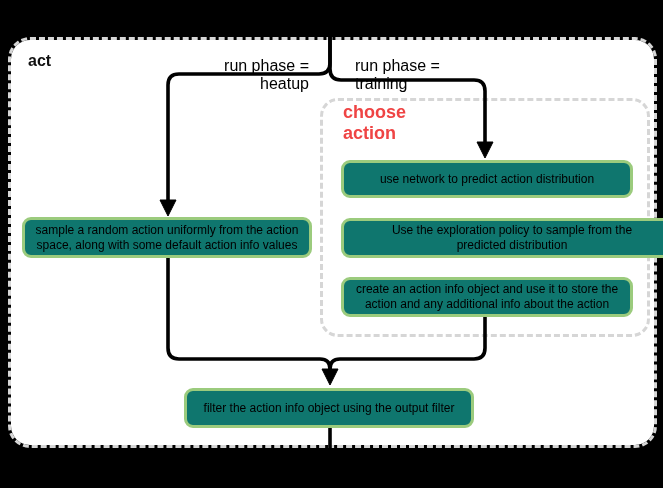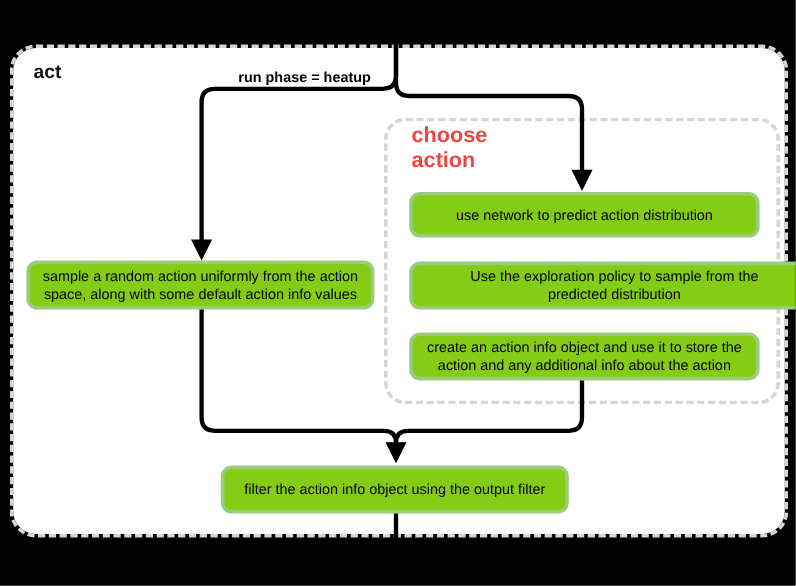--- a/index.html
+++ b/index.html
@@ -31,27 +31,27 @@
     border-radius:18px;
     background:transparent;
   }
   .choose-label{
     position:absolute;left:343px;top:102px;width:110px;
     font-size:18px;font-weight:bold;line-height:21px;color:#ef4444;
     white-space:pre-line;
   }
   .edge-label{
     position:absolute;top:57px;
-    font-size:12px;font-weight:bold;color:#000;
+    font-size:16px;font-weight:normal;color:#000;
   }
   .edge-label.heatup{left:193px;width:116px;text-align:right;}
   .edge-label.training{left:355px;width:120px;text-align:left;}
   .node{
     position:absolute;
-    background:#84cc16;
+    background:#0f766e;
     border:3px solid var(--node-border,#9bcb7d);
     border-radius:9px;
     display:flex;align-items:center;justify-content:center;
     text-align:center;
     font-size:12px;line-height:15px;color:#000;
     white-space:pre-line;
     padding:2px 6px;
   }
   .node-sample { left:22px;  top:217px; width:290px; height:41px; }
   .node-network{ left:341px; top:160px; width:292px; height:38px; }
@@ -78,20 +78,21 @@
 
   <div class="act-label">act</div>
 
   <div class="choose-container"></div>
 
   <div class="choose-label">choose
 action</div>
 
   <div class="edge-label heatup">run phase = heatup</div>
 
+  <div class="edge-label training">run phase = training</div>
 
   <div class="node node-sample">sample a random action uniformly from the action
 space, along with some default action info values</div>
 
   <div class="node node-network">use network to predict action distribution</div>
 
   <div class="node node-explore">Use the exploration policy to sample from the
 predicted distribution</div>
 
   <div class="node node-filter">filter the action info object using the output filter</div>

